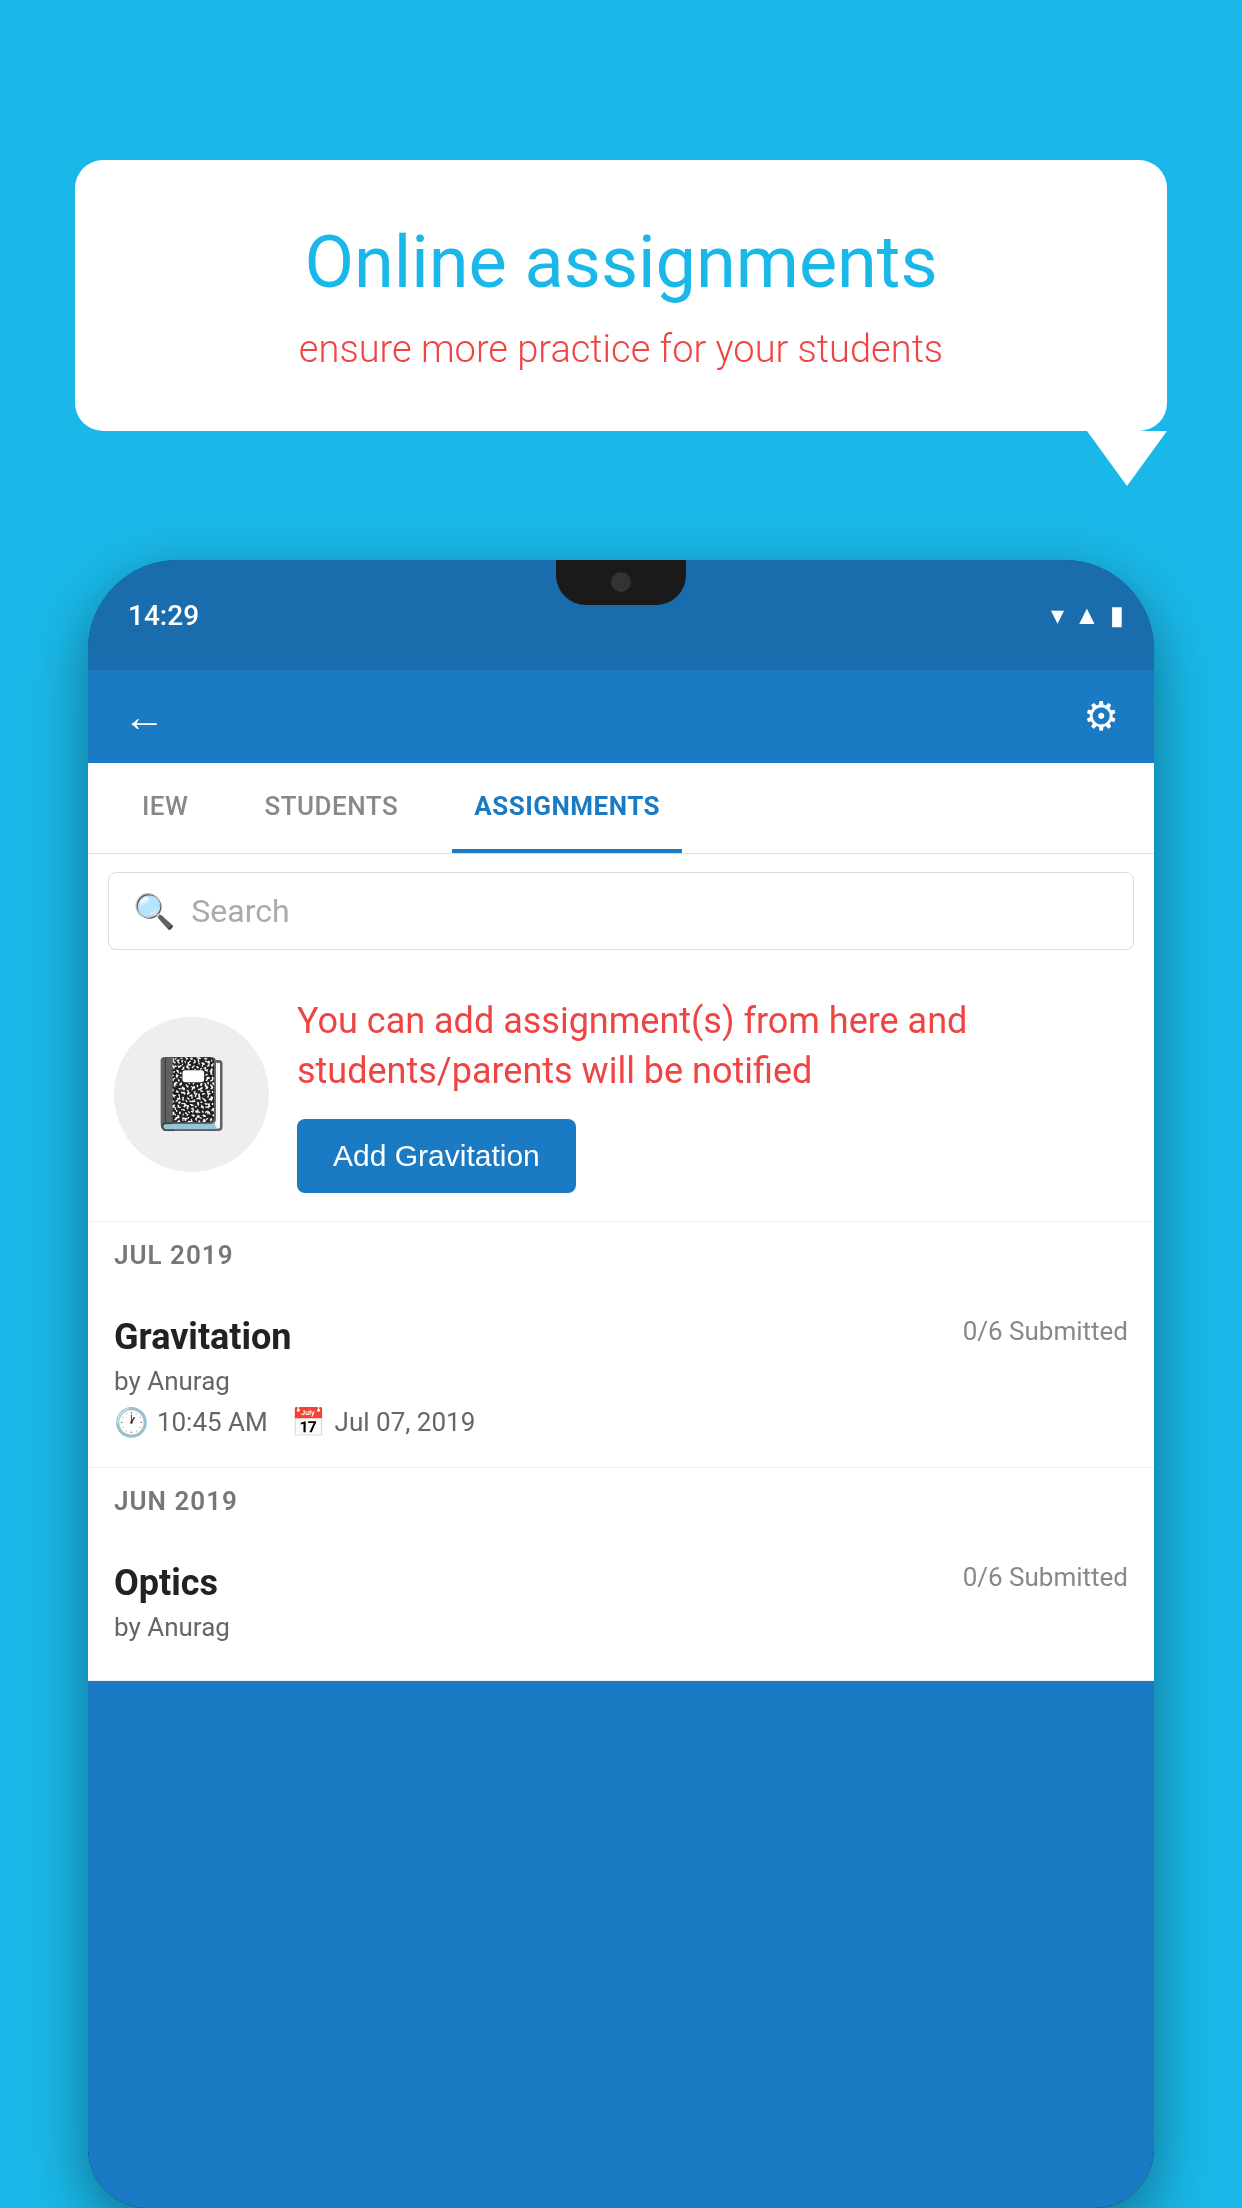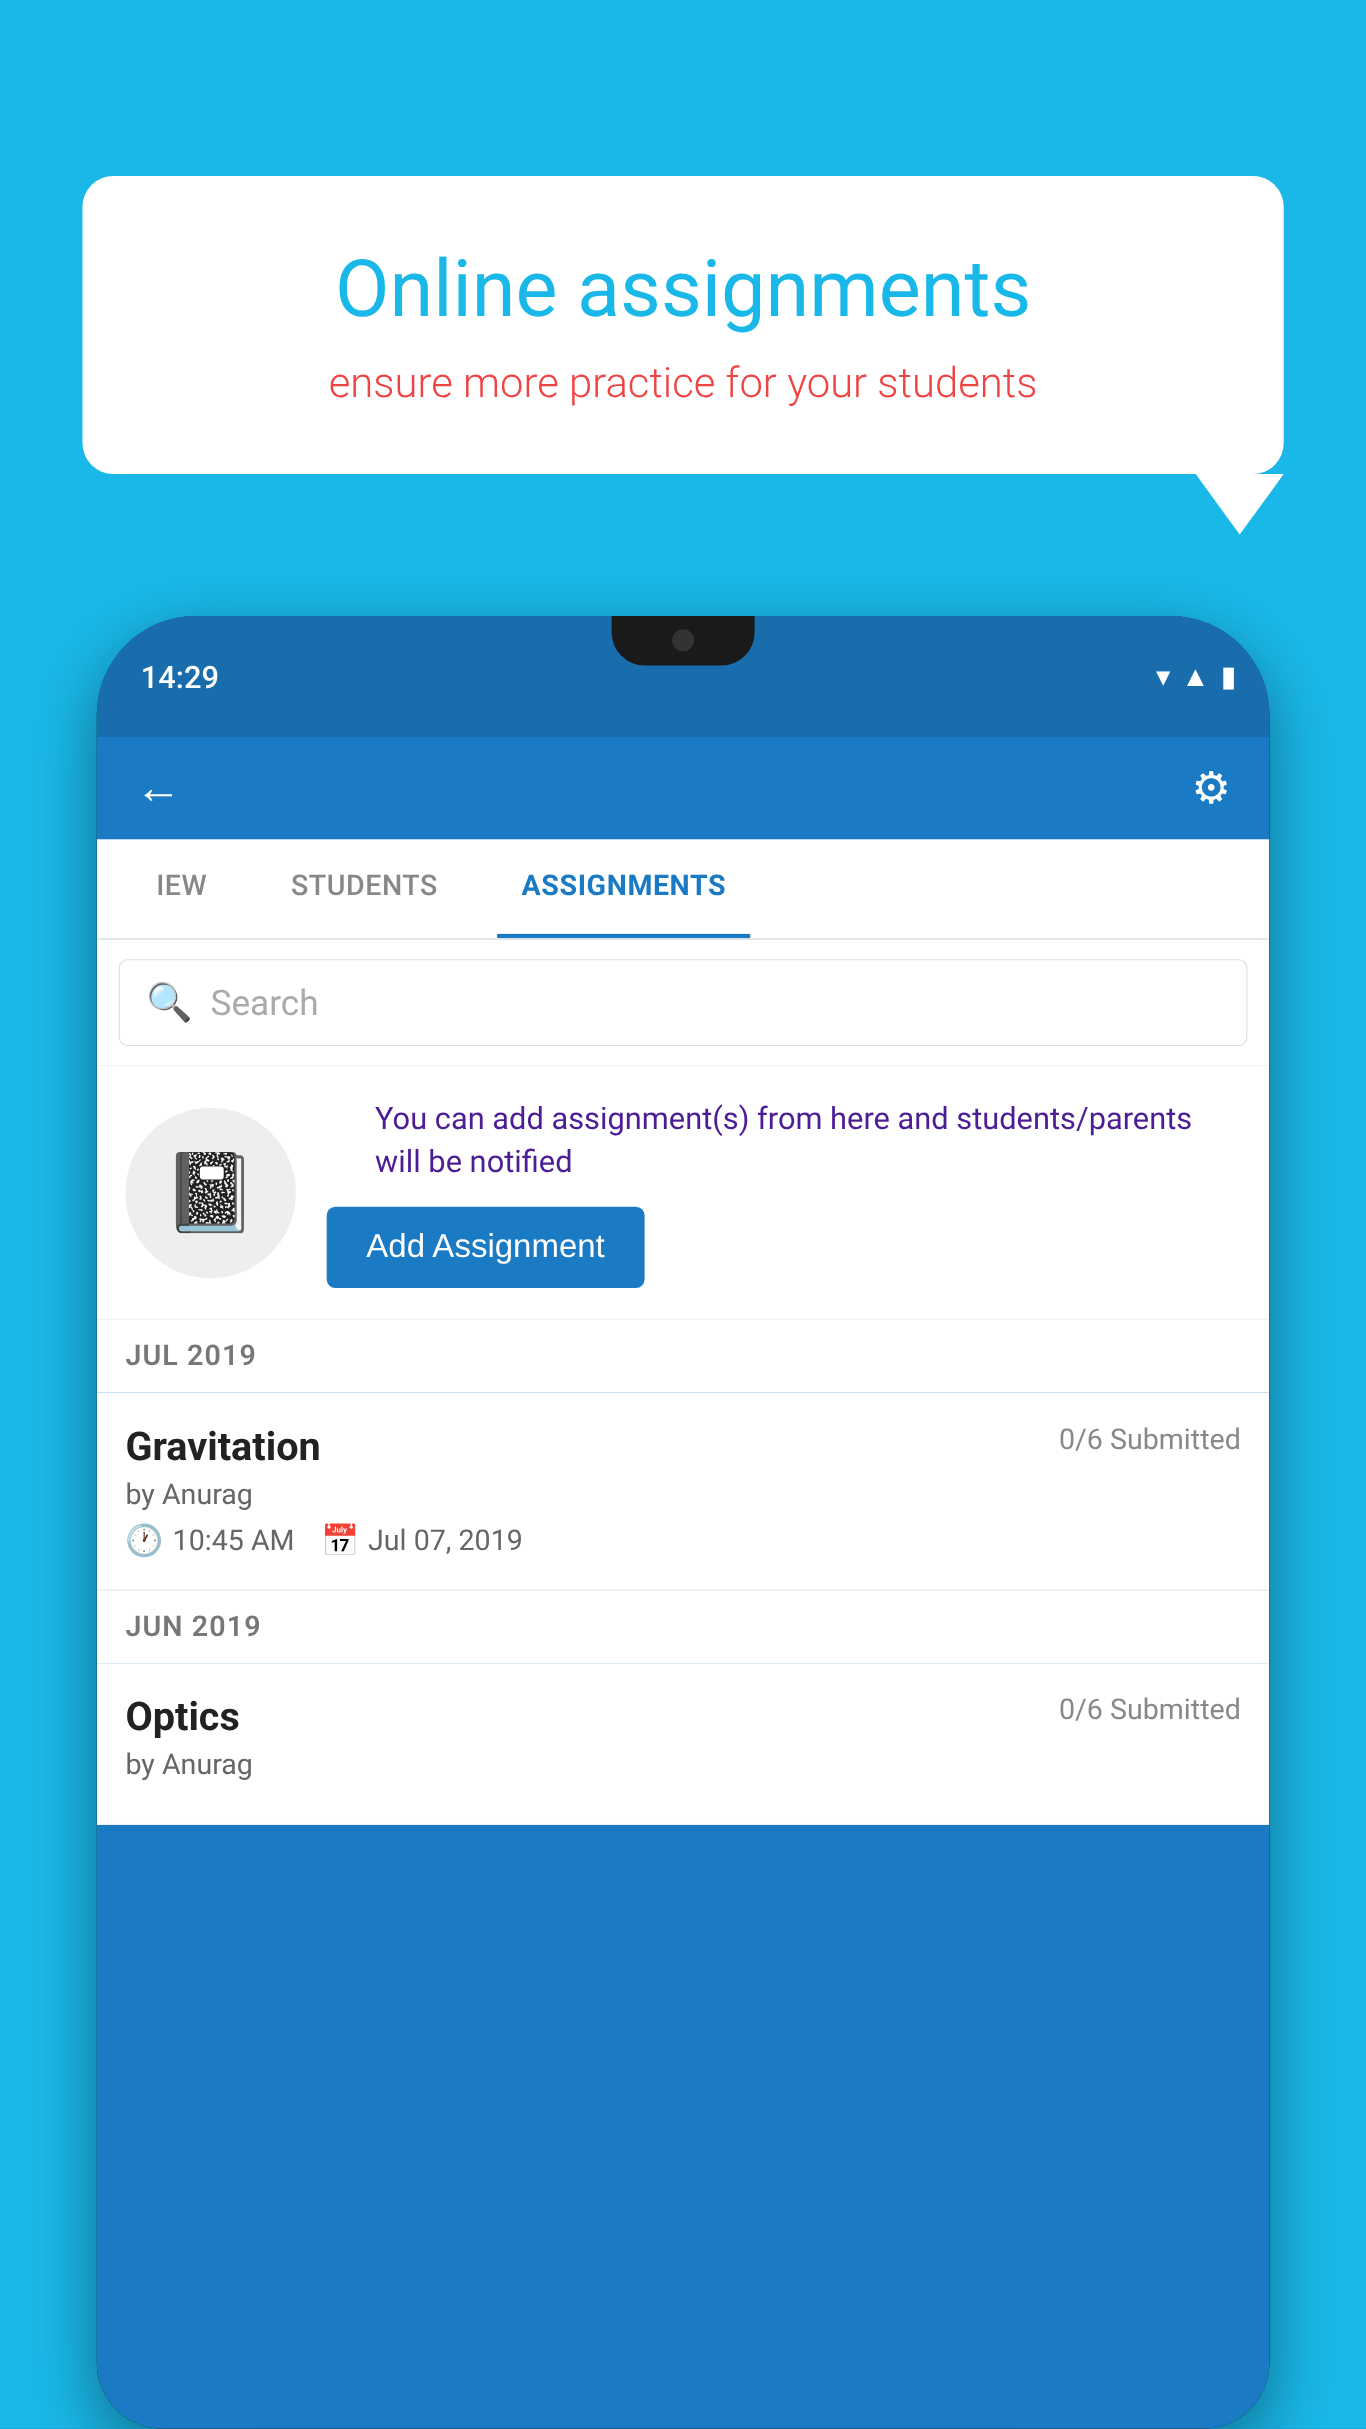--- a/index.html
+++ b/index.html
@@ -227,25 +227,24 @@
 
     .notebook-icon {
       font-size: 70px;
     }
 
     .info-text {
       flex: 1;
     }
 
     .info-description {
-      color: #4c1d95;
-      font-size: 28px;
+      color: #ef4444;
+      font-size: 36px;
       line-height: 1.4;
       margin-bottom: 22px;
-      margin-left: 44px;
     }
 
     .add-assignment-btn {
       background: #1a7bc4;
       color: white;
       border: none;
       border-radius: 8px;
       padding: 20px 36px;
       font-size: 30px;
       font-weight: 500;
@@ -369,21 +368,21 @@
         <span class="search-text">Search</span>
       </div>
     </div>
 
     <div class="info-card phone-content">
       <div class="icon-circle">
         <span class="notebook-icon">📓</span>
       </div>
       <div class="info-text">
         <div class="info-description">You can add assignment(s) from here and students/parents will be notified</div>
-        <button class="add-assignment-btn">Add Assignment</button>
+        <button class="add-assignment-btn">Add Gravitation</button>
       </div>
     </div>
 
     <div class="section-header phone-content">JUL 2019</div>
 
     <div class="assignment-item phone-content">
       <div class="assignment-top-row">
         <span class="assignment-name">Gravitation</span>
         <span class="assignment-submitted">0/6 Submitted</span>
       </div>

